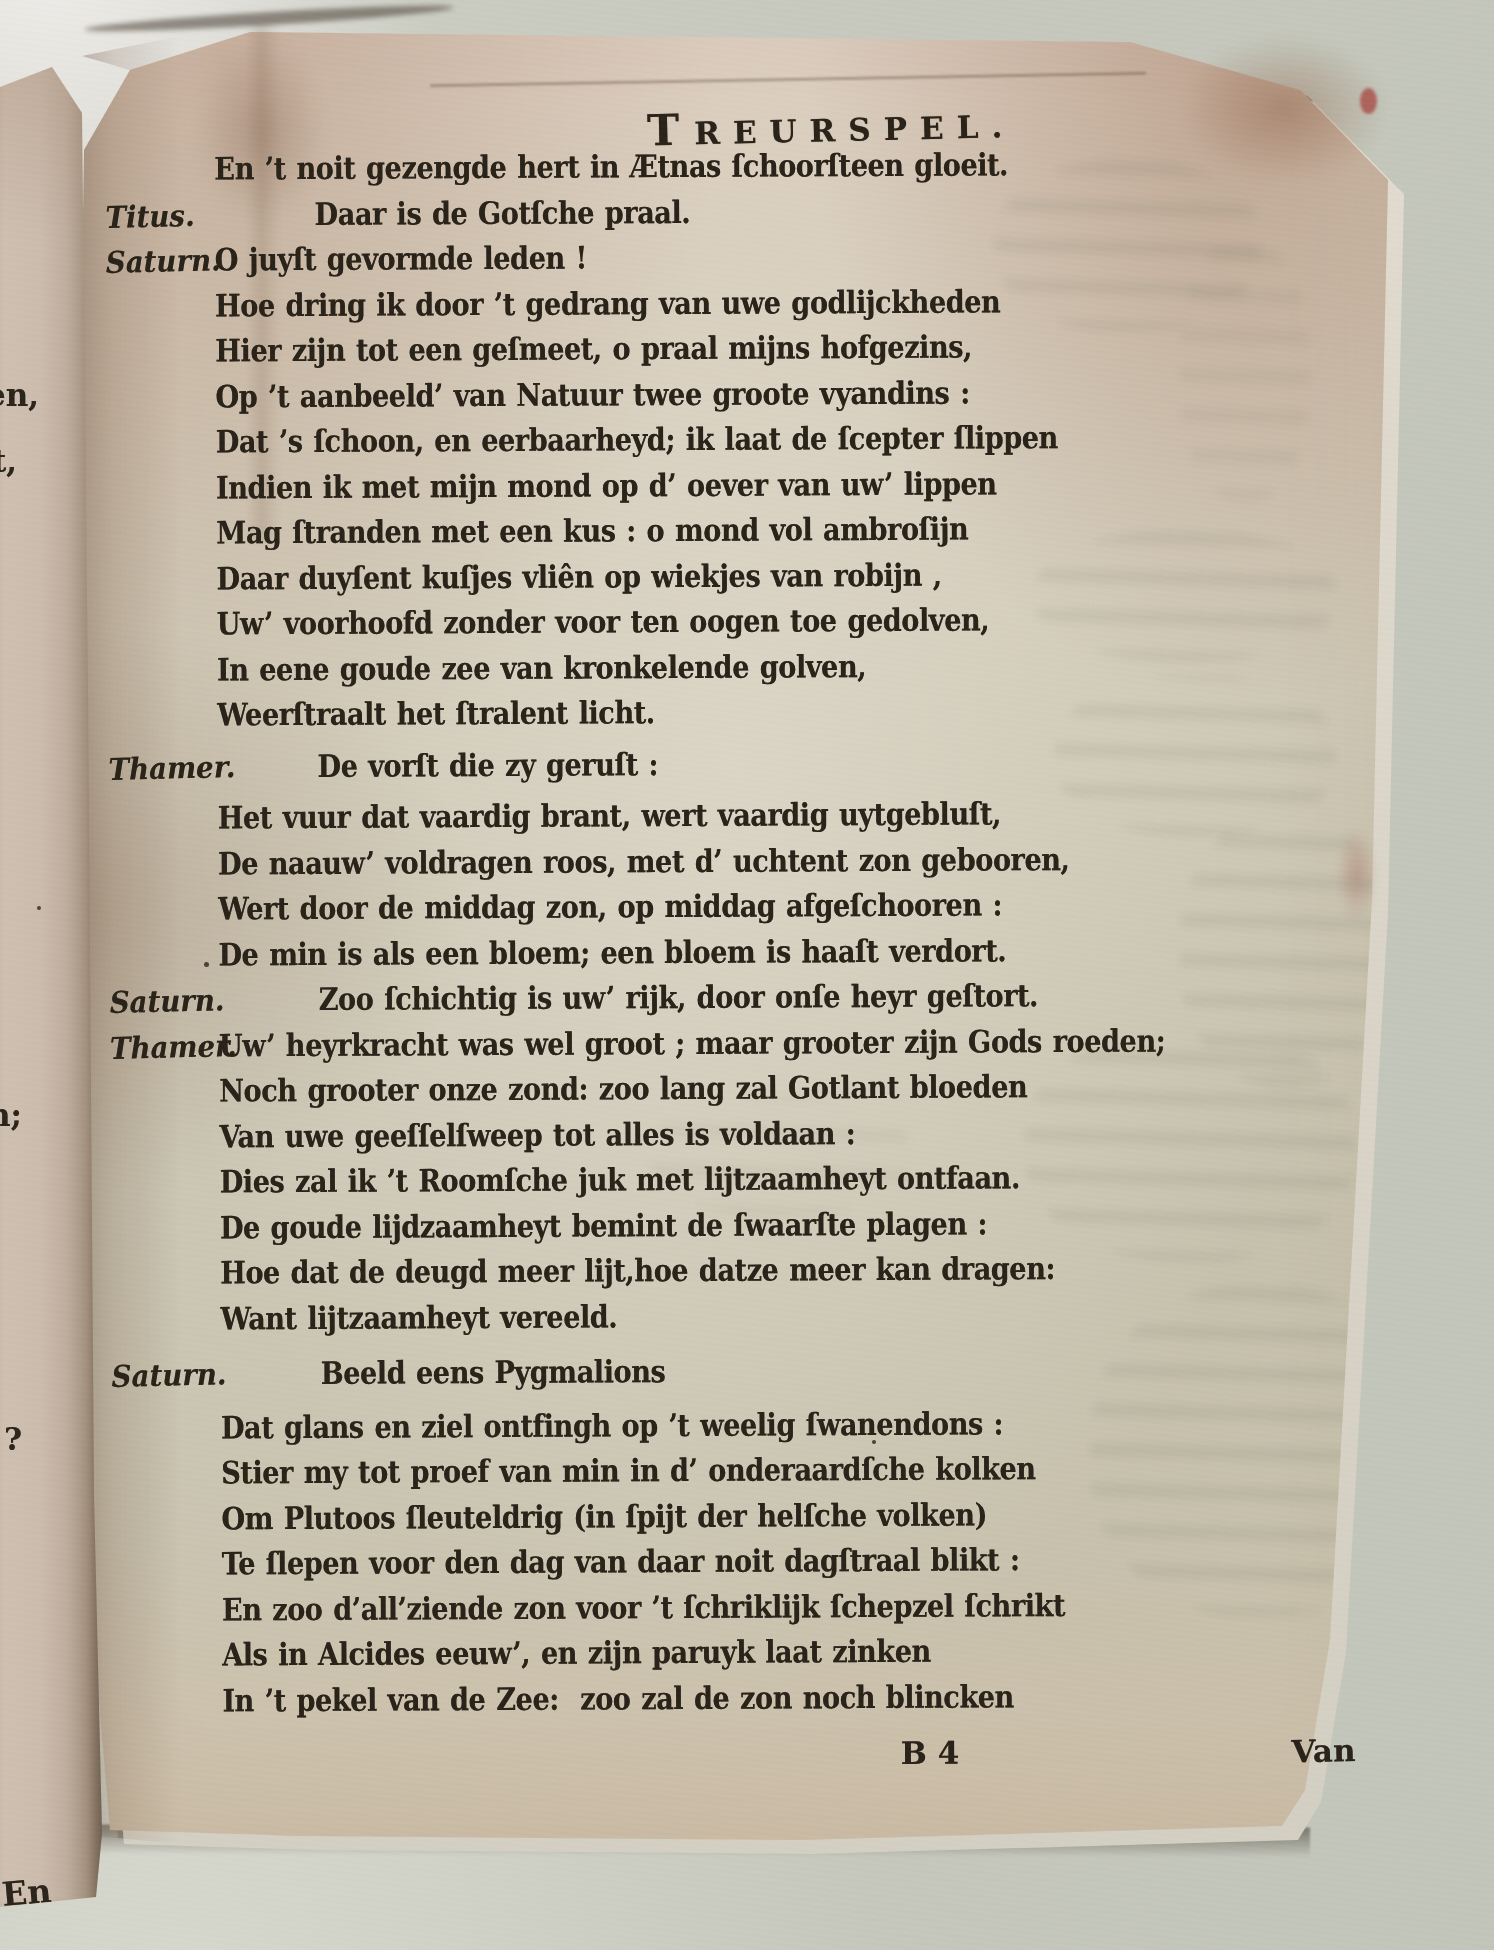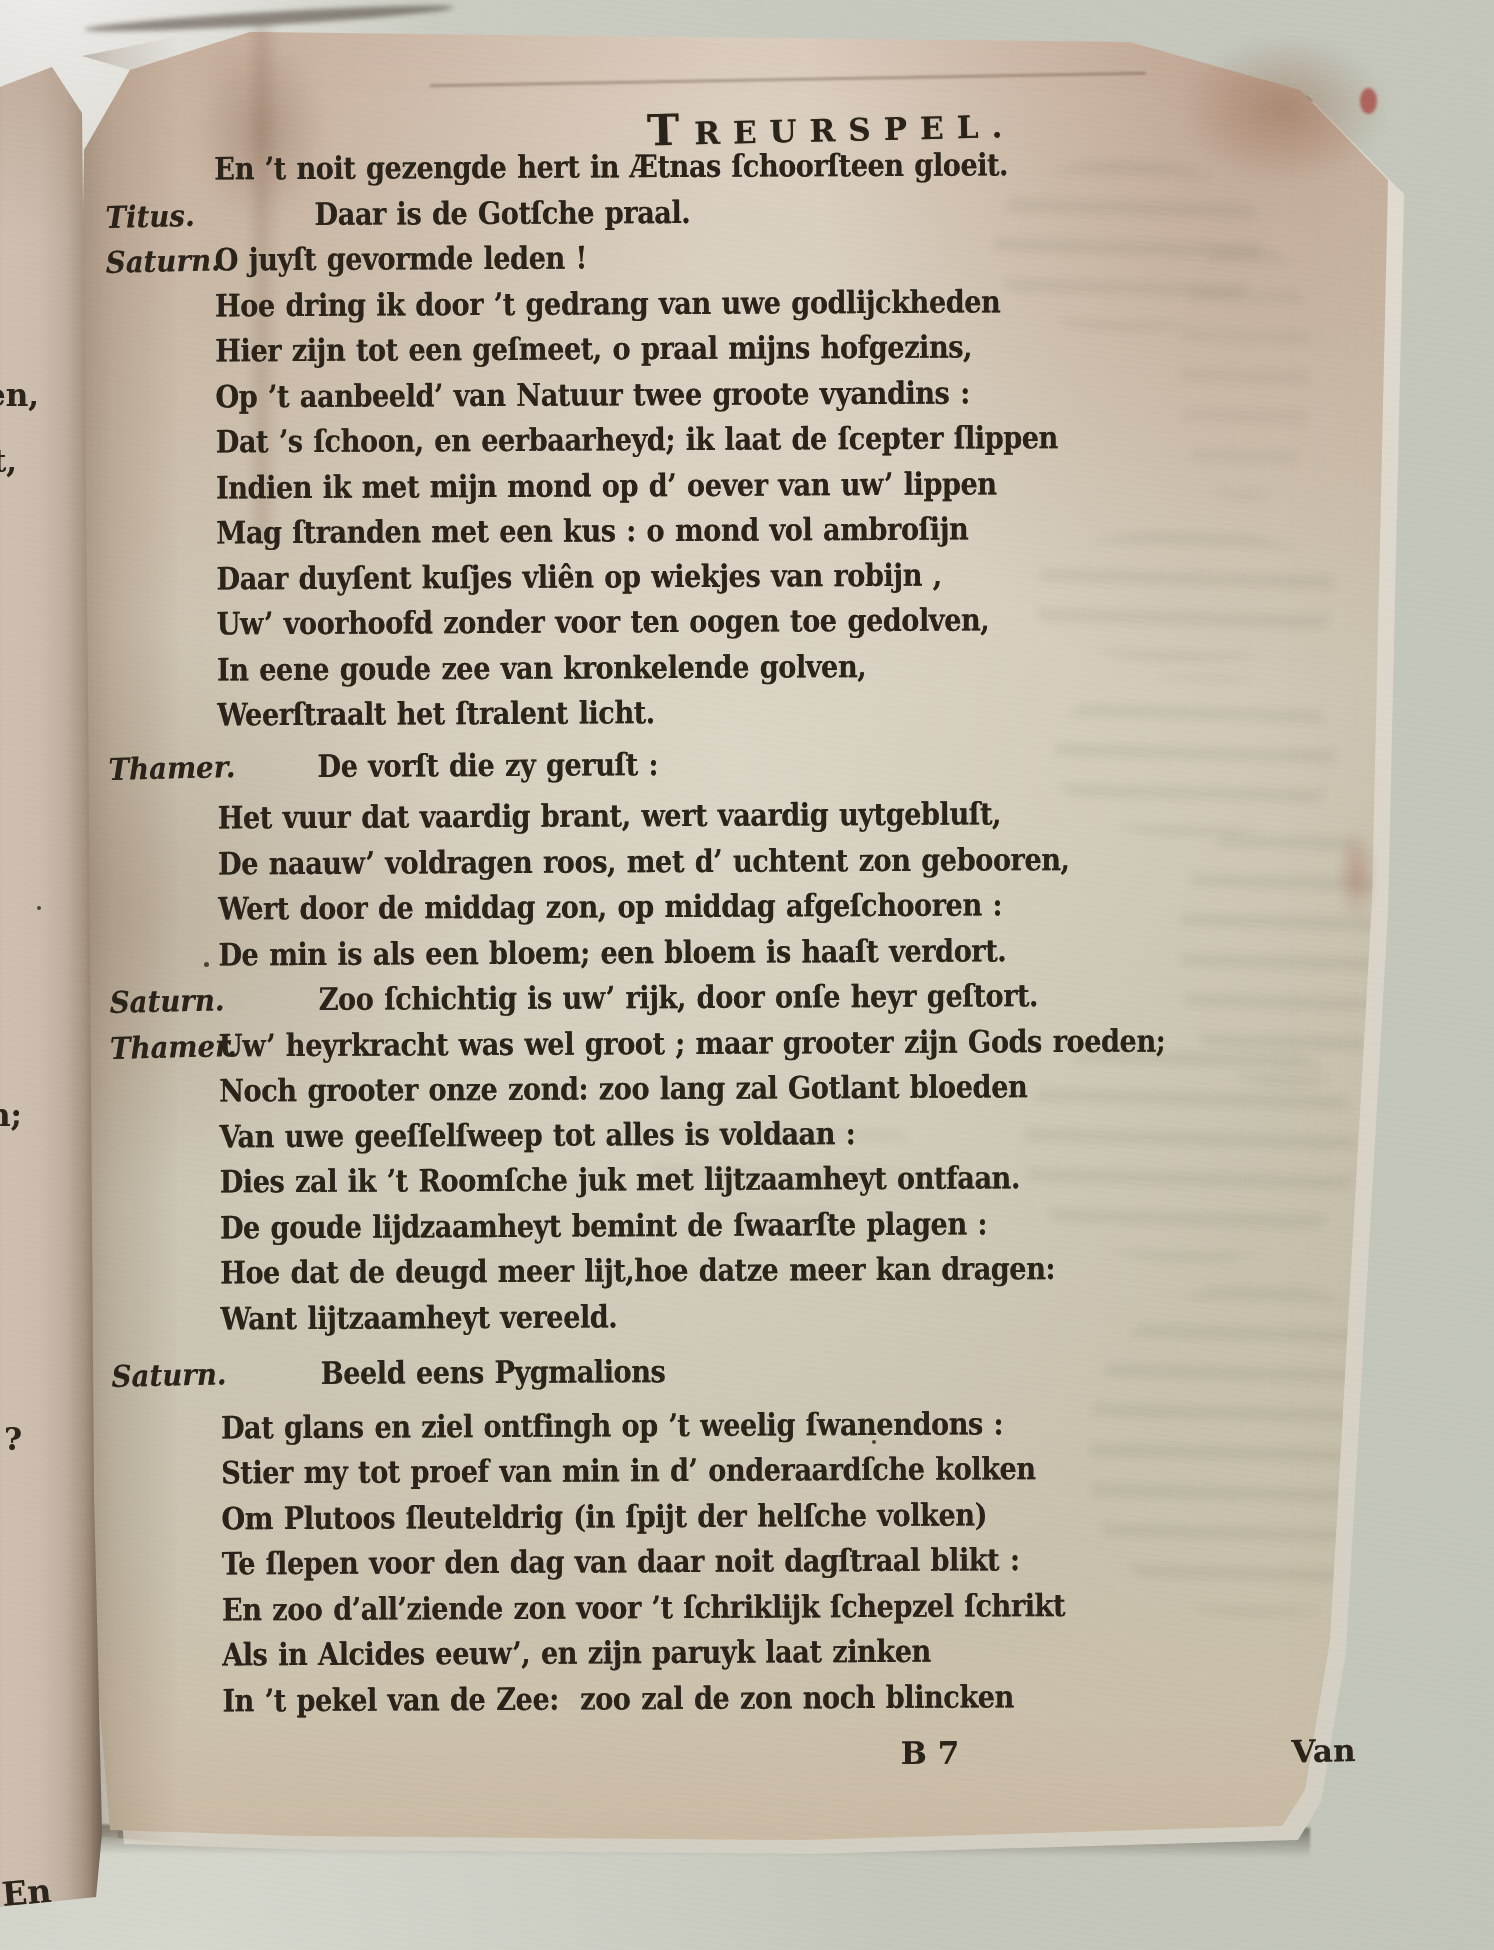--- a/index.html
+++ b/index.html
@@ -308,18 +308,18 @@
   <div class="line" style="top: 1486px;">
     
     <span class="vtext" style="margin-left: 215px;">Als in Alcides eeuw’, en zijn paruyk laat zinken</span>
   </div>
 
   <div class="line" style="top: 1531.5px;">
     
     <span class="vtext" style="margin-left: 215px;">In ’t pekel van de Zee:&nbsp; zoo zal de zon noch blincken</span>
   </div>
 </div>
-    <div class="signature">B 7</div>
+    <div class="signature">B 4</div>
     <div class="catchword">Van</div>
   </div>
 
   <div class="grain"></div>
 </div>
 
 </body></html>

